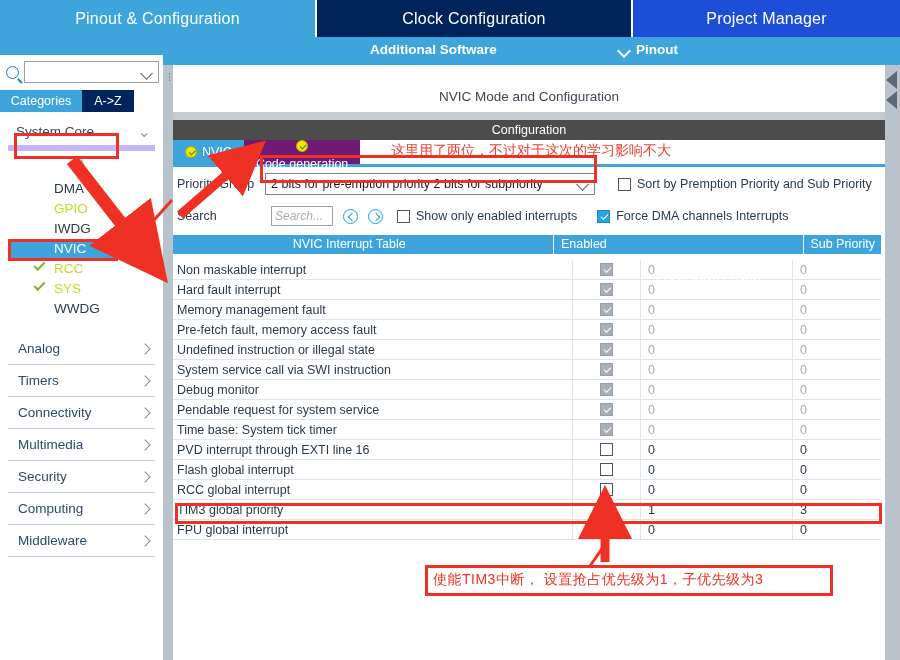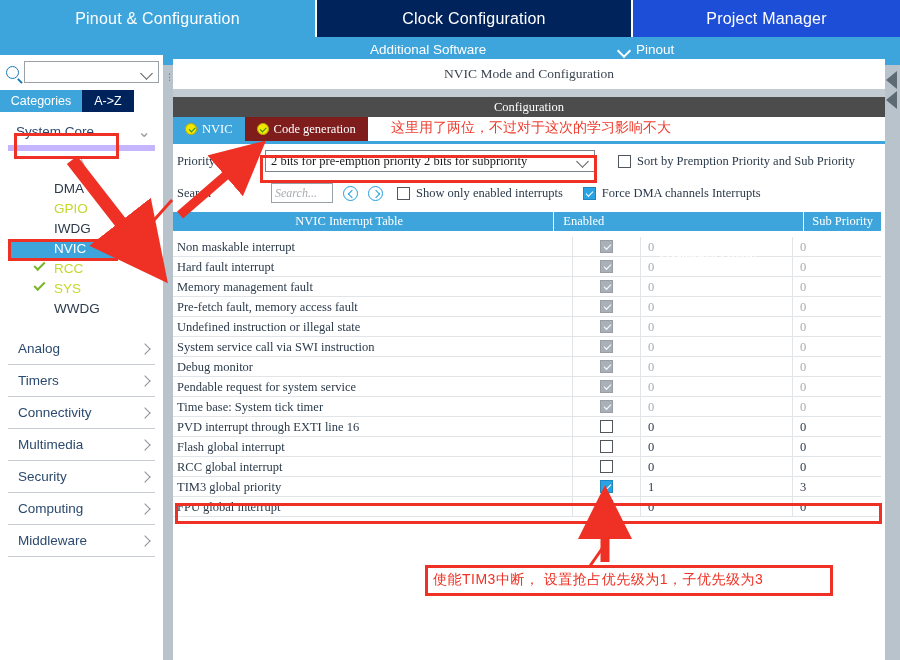--- a/index.html
+++ b/index.html
@@ -20,21 +20,21 @@
     height: 37px; line-height: 37px; text-align: center;
     color: #ffffff; font-size: 16px; letter-spacing: .2px;
   }
   .maintab.t1 { width: 315px; background: #3da5dc; }
   .maintab.t2 { width: 318px; background: #00235b; border-left: 2px solid #ffffff; border-right:2px solid #ffffff;}
   .maintab.t3 { flex: 1; background: #1d4ed8; }
 
   
   .subbar {
     position: absolute; left: 0; top: 37px; width: 900px; height: 28px;
-    background: #3da5dc; color: #ffffff; font-size: 13.5px;
+    background: #3da5dc; color: #ffffff; font-size: 13.5px; font-weight: bold;
   }
   .subbar .addl { position: absolute; left: 370px; top: 5px; }
   .subbar .pinout-wrap { position: absolute; left: 618px; top: 5px; display: flex; align-items: center; gap: 6px;}
   .chev { display:inline-block; width: 12px; height: 12px; position: relative; }
   .chev::before {
     content:""; position:absolute; left:1px; top:2px; width:8px; height:8px;
     border-right: 2px solid #ffffff; border-bottom: 2px solid #ffffff;
     transform: rotate(45deg);
   }
 
@@ -97,34 +97,34 @@
   .cat-item .arrow {
     width: 8px; height: 8px; border-right: 1.7px solid #8a9099;
     border-top: 1.7px solid #8a9099; transform: rotate(45deg);
   }
 
   
   .splitter { position: absolute; left: 163px; top: 65px; width: 10px; height: 595px; background: #b8c3cc; }
   .splitter .grip { position:absolute; left:2px; top: 10px; width:6px; height: 16px; color:#5b6b78; font-size:9px; line-height:5px;}
 
   
-  .main { position: absolute; left: 173px; top: 59px; width: 712px; height: 478px; background: #ffffff; font-family: Liberation Serif, serif; }
+  .main { position: absolute; left: 173px; top: 82px; width: 712px; height: 478px; background: #ffffff; }
   .mode-title {
     height: 30px; line-height: 30px; text-align: center;
     font-size: 13.5px; color: #3c4652; background:#ffffff;
   }
   .mode-sep { height: 8px; background: #c3ccd3; }
   .config-bar {
     height: 20px; line-height: 20px; text-align: center; background: #4c4c4c;
     color: #ffffff; font-size: 12.5px;
   }
   .tabstrip { height: 24px; background: #ffffff; display:flex; align-items: stretch; position: relative; }
   .ctab { display:flex; align-items:center; gap:5px; padding: 0 12px; font-size: 12.5px; color: #ffffff;}
   .ctab.sel { background: #3da5dc; }
-  .ctab.unsel { background: #7f1d1d; }
+  .ctab.unsel { background: #701a75; flex-direction: column; }
   .dot-check {
     width: 12px; height: 12px; border-radius: 50%;
     background: #f2e700; border: 1px solid #b9ad00; position: relative; flex:none;
   }
   .dot-check::after{
     content:""; position:absolute; left:2.5px; top:3px; width:5px; height:2.5px;
     border-left:1.8px solid #2b8a2b; border-bottom:1.8px solid #2b8a2b; transform: rotate(-45deg);
   }
   .cn-note-top {
     position: absolute; left: 218px; top: 2px;

